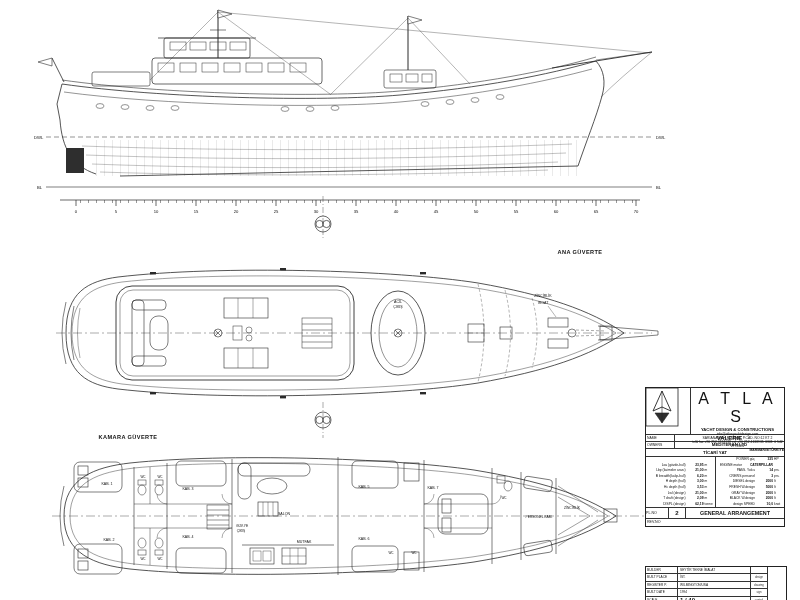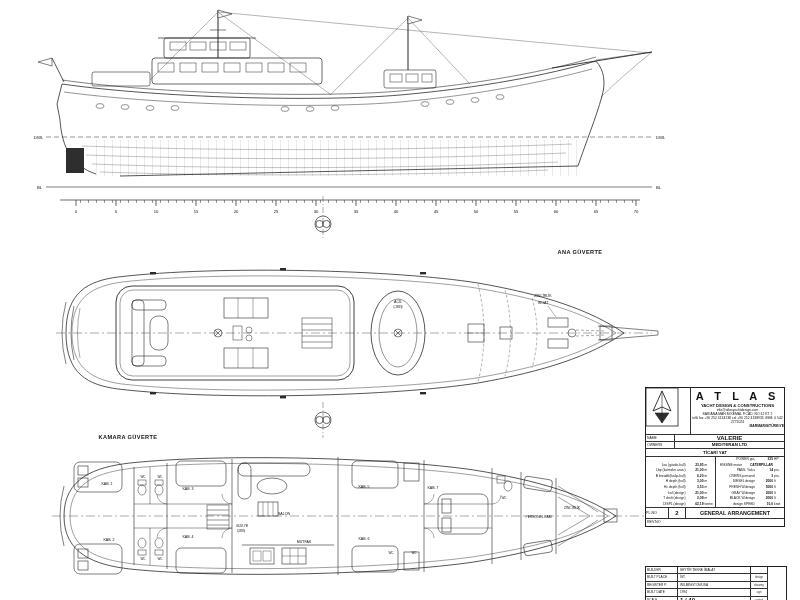--- a/index.html
+++ b/index.html
@@ -12,21 +12,21 @@
   .tk{font-size:4.2px;}
 
   
   .tblock{position:absolute;left:645px;top:387px;width:140px;color:#111;}
   .tb-main{border:1px solid #222;background:#fff;}
   .row{display:flex;border-top:0.5px solid #333;align-items:stretch;}
   .row:first-child{border-top:none;}
   .logo-row{display:flex;height:46px;}
   .logo-box{width:44px;border-right:0.5px solid #333;display:flex;align-items:center;justify-content:center;}
   .brand{flex:1;text-align:center;padding-top:2px;}
-  .brand .big{font-size:11px;font-weight:bold;letter-spacing:4px;}
+  .brand .big{font-size:16px;font-weight:normal;letter-spacing:4px;}
   .brand .s1{font-size:4.2px;font-weight:bold;margin-top:1px;}
   .brand .s2{font-size:3.4px;}
   .kv{display:flex;}
   .kv .k{width:26px;font-size:3.4px;padding:1px 1px;}
   .kv .v{flex:1;text-align:center;font-weight:bold;border-left:0.5px solid #333;}
   .name-v{font-size:6px;}
   .own-v{font-size:4.4px;}
   .type-row{text-align:center;font-size:4.4px;font-weight:bold;border-top:0.5px solid #333;padding:1px 0;}
   .specs{display:flex;border-top:0.5px solid #333;}
   .speccol{width:50%;}

